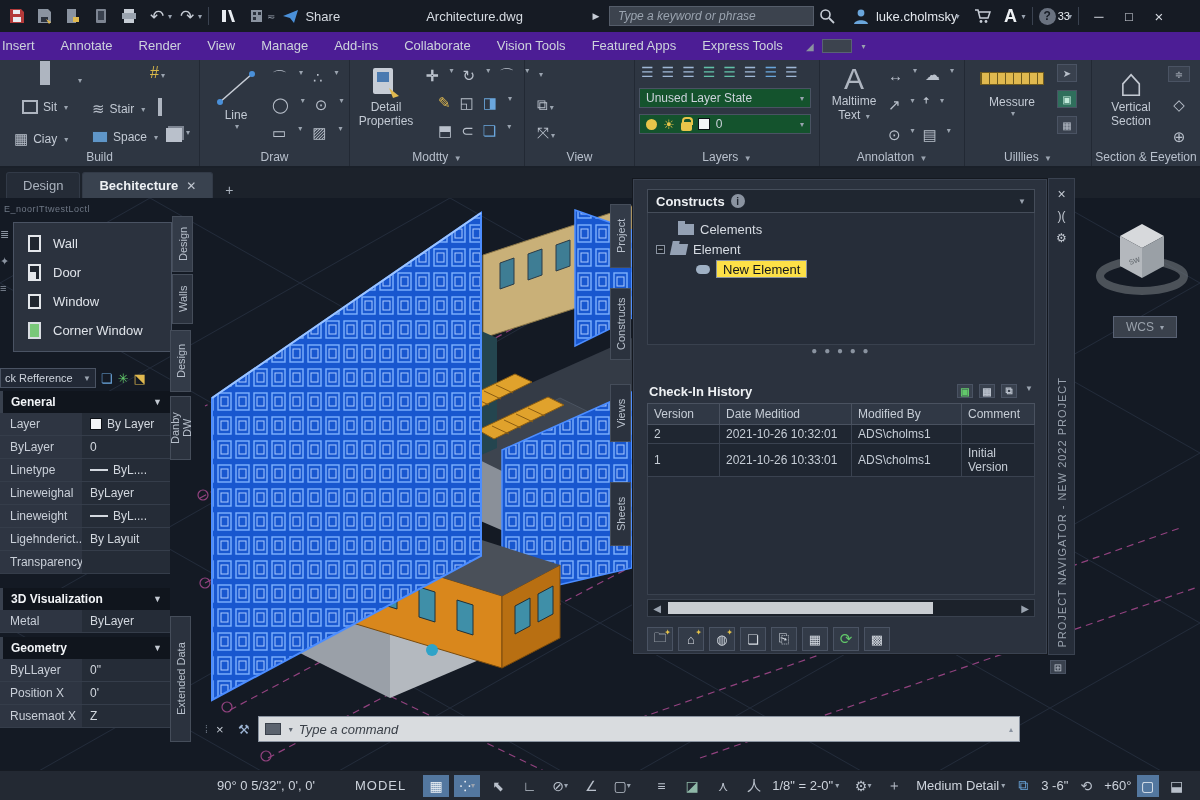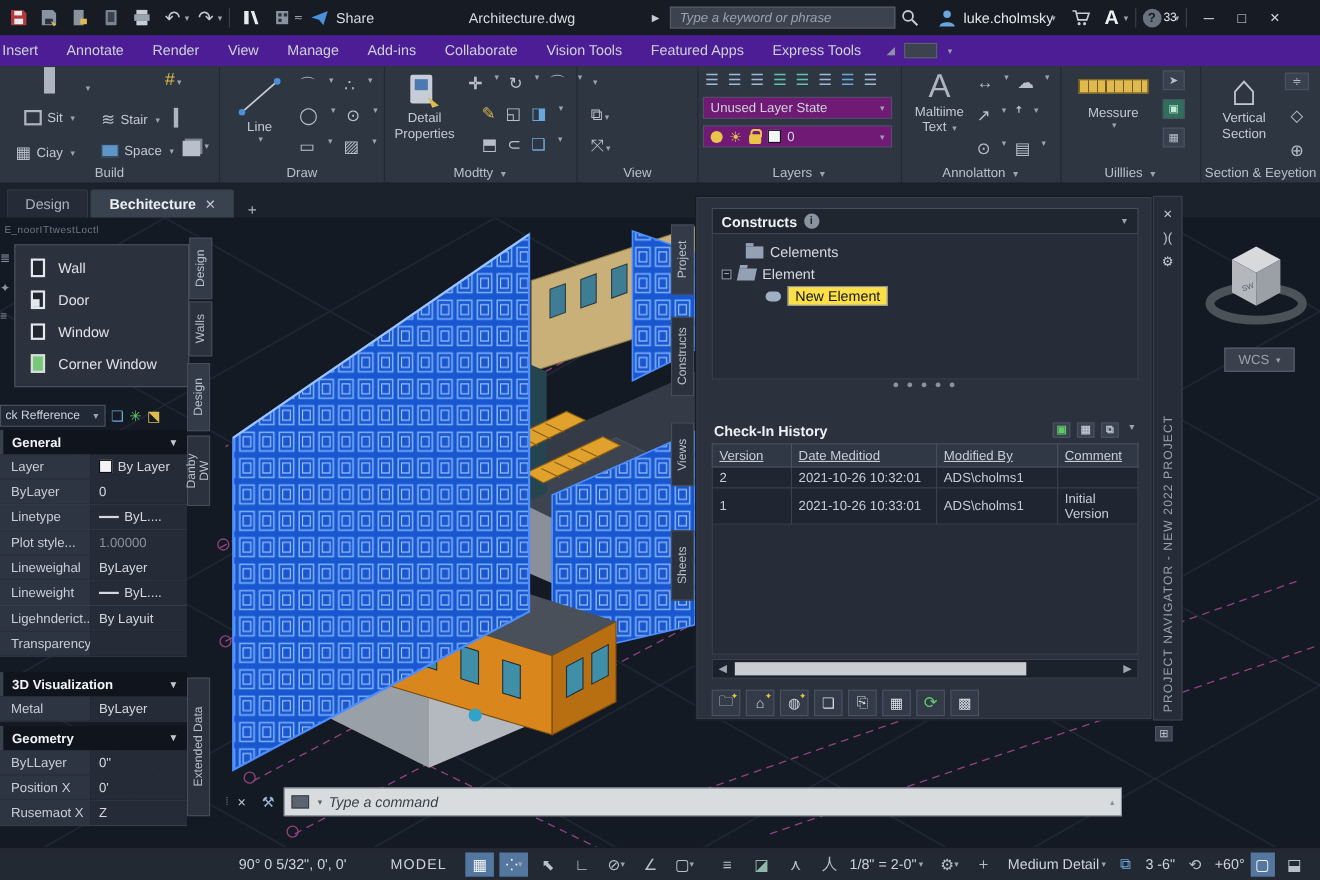--- a/index.html
+++ b/index.html
@@ -42,21 +42,21 @@
   .rbody { position:absolute; left:0; top:4px; right:0; bottom:20px; }
   .ric { color:#b9c0cb; font-size:15px; display:inline-flex; align-items:center; justify-content:center; }
   .dd { color:#9aa3af; font-size:8px; margin-left:2px; }
   .rtxt { color:#c3cad4; font-size:12px; }
   .big-tool { display:flex; flex-direction:column; align-items:center; }
   .wall-ic { width:26px; height:26px; border:5px solid #aeb5c0; background:#39414e; }
   .sq-ic { width:16px; height:14px; border:2px solid #aeb5c0; background:#2e3642; }
   .cube-ic { width:16px; height:14px; background:#b9c0cb; box-shadow:2px -2px 0 #7d8592; }
   .grid-ic { color:#d9b84a; font-size:16px; }
   .space-ic { width:16px; height:12px; background:#5f96c8; border:1px solid #2d3a48; }
-  .combo { background:#701a75; border:1px solid #4a5363; height:20px; display:flex;
+  .combo { background:#14532d; border:1px solid #4a5363; height:20px; display:flex;
     align-items:center; padding:0 6px; color:#cdd3dc; font-size:12px; }
   .combo .dd { margin-left:auto; }
   .bulb { width:11px; height:11px; border-radius:50%; background:#e8c54a; display:inline-block; }
   .sun { color:#e8c54a; font-size:13px; }
   .lock { width:11px; height:9px; background:#e8c54a; border-radius:2px; position:relative; margin-top:4px; }
   .lock::before { content:""; position:absolute; left:1px; top:-5px; width:7px; height:6px;
     border:2px solid #e8c54a; border-bottom:none; border-radius:4px 4px 0 0; }
   .wsw { width:12px; height:12px; background:#f2f4f6; border:1px solid #0c1016; display:inline-block; }
   .lyr { font-size:14px; color:#9fb7d6; }
   .ruler { width:64px; height:13px; background:#e0b94f; border:1px solid #6e5a1e;
@@ -134,21 +134,21 @@
     display:flex; align-items:center; font-size:13px; }
   #splitter { height:10px; display:flex; align-items:center; justify-content:center; color:#8a93a0;
     font-size:10px; letter-spacing:2px; }
   #checkin-head { height:24px; display:flex; align-items:center; gap:8px; color:#eef1f4;
     font-weight:bold; font-size:13px; padding:0 2px;margin-top:24px; }
   #checkin-head .ics { margin-left:auto; display:flex; gap:6px; }
   .mini-ic { width:16px; height:14px; background:#39414e; border:1px solid #4a5363; color:#b9c0cb;
     font-size:10px; display:flex; align-items:center; justify-content:center; }
   table#hist { width:100%; border-collapse:collapse; font-size:12px; }
   #hist th { background:#303845; color:#c6cdd6; font-weight:normal; text-align:left;
-    border:1px solid #4a5260; padding:3px 6px; height:20px;text-decoration:underline; }
+    border:1px solid #4a5260; padding:3px 6px; height:20px; }
   #hist td { background:#1f2631; color:#c6cdd6; border:1px solid #3a4250; padding:2px 6px; height:18px; }
   #hist-area { height:118px; background:#262d39; border:1px solid #39414e; border-top:none; }
   #nav-scroll { height:18px; background:#1c222b; border:1px solid #39414e; display:flex; align-items:center; margin-top:4px; }
   .scr-btn { width:18px; height:16px; color:#9aa3af; font-size:10px; display:flex; align-items:center; justify-content:center; }
   #scr-thumb { height:12px; background:#c9cdd2; width:265px; margin-left:2px; }
   #scr-rest { flex:1; }
   #nav-toolbar { display:flex; gap:5px; margin-top:10px; }
   .ntb { width:26px; height:24px; background:#333b48; border:1px solid #4a5363; color:#d6dbe2;
     display:flex; align-items:center; justify-content:center; font-size:13px; position:relative; }
   .ntb .star { position:absolute; right:1px; top:0; color:#e8c54a; font-size:8px; }
@@ -674,24 +674,20 @@
       <div class="prow">
         <span class="pl">ByLayer</span>
         <span class="pv">0</span>
       </div>
       <div class="prow">
         <span class="pl">Linetype</span>
         <span class="pv">
             <span class="dashline"></span>
             <span>ByL....</span>
           </span>
-      </div>
-      <div class="prow">
-        <span class="pl">Plot style...</span>
-        <span class="pv dim">1.00000</span>
       </div>
       <div class="prow">
         <span class="pl">Lineweighal</span>
         <span class="pv">ByLayer</span>
       </div>
       <div class="prow">
         <span class="pl">Lineweight</span>
         <span class="pv">
             <span class="dashline"></span>
             <span>ByL....</span>

